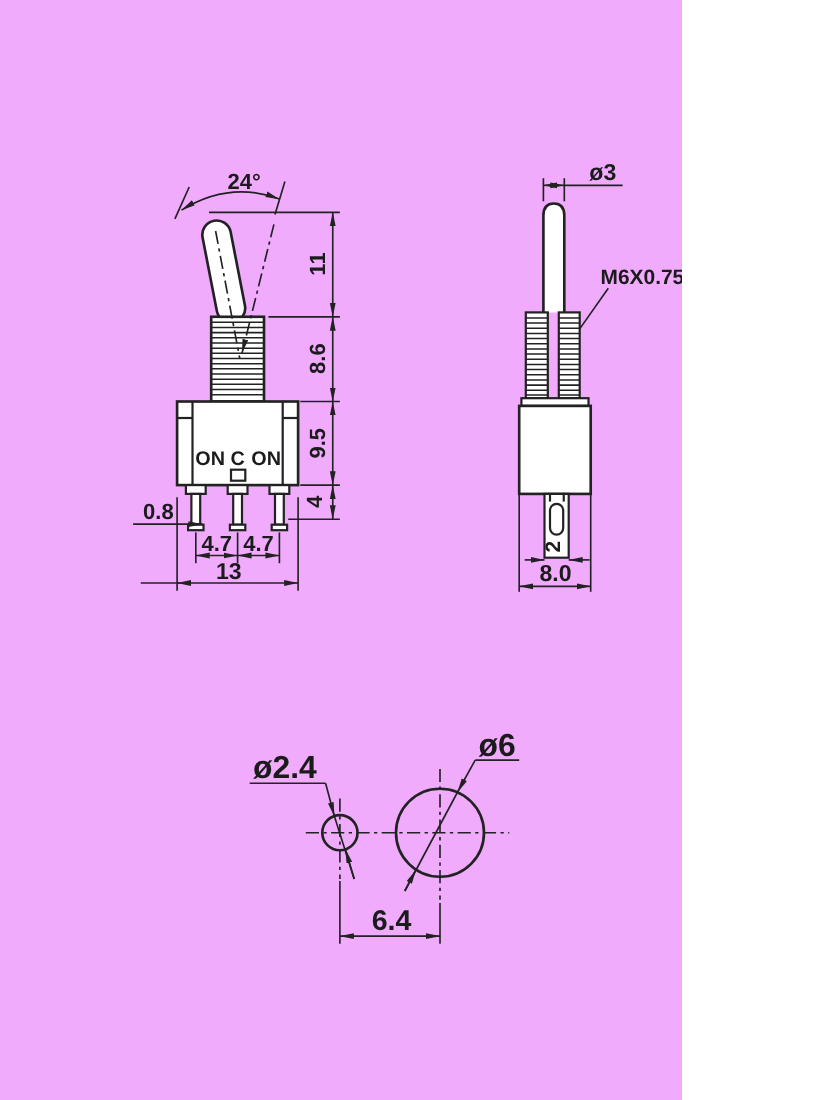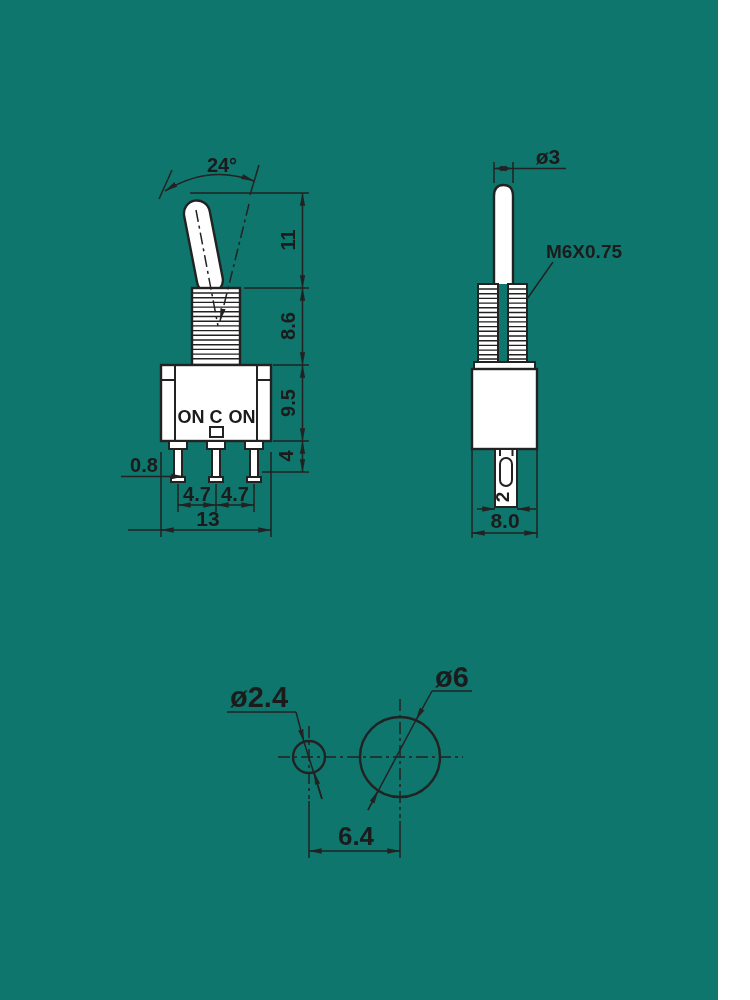--- a/index.html
+++ b/index.html
@@ -1,16 +1,16 @@
 <!DOCTYPE html>
 <html><head>
 <meta charset="utf-8">
 <style>
   html,body{margin:0;padding:0;background:#fff;}
-  .page{position:relative;width:718px;height:1000px;background:#0f766e;overflow:hidden;}
+  .page{position:relative;width:620px;height:1000px;background:#f0abfc;overflow:hidden;}
   svg{display:block;}
   svg text{font-family:"Liberation Sans","DejaVu Sans",sans-serif;font-weight:700;fill:#1b1b1b;}
   .of{fill:#ffffff;stroke:#222222;stroke-width:2.4;}
   .of2{fill:#ffffff;stroke:#222222;stroke-width:2;}
   .o2{fill:none;stroke:#222222;stroke-width:2;}
   .t{fill:none;stroke:#222222;stroke-width:1.5;}
   .h{fill:none;stroke:#222222;stroke-width:1.4;}
   .cl{fill:none;stroke:#222222;stroke-width:1.5;stroke-dasharray:12 4 3 4;}
   #arr path{fill:#222222;stroke:none;}
 </style>

